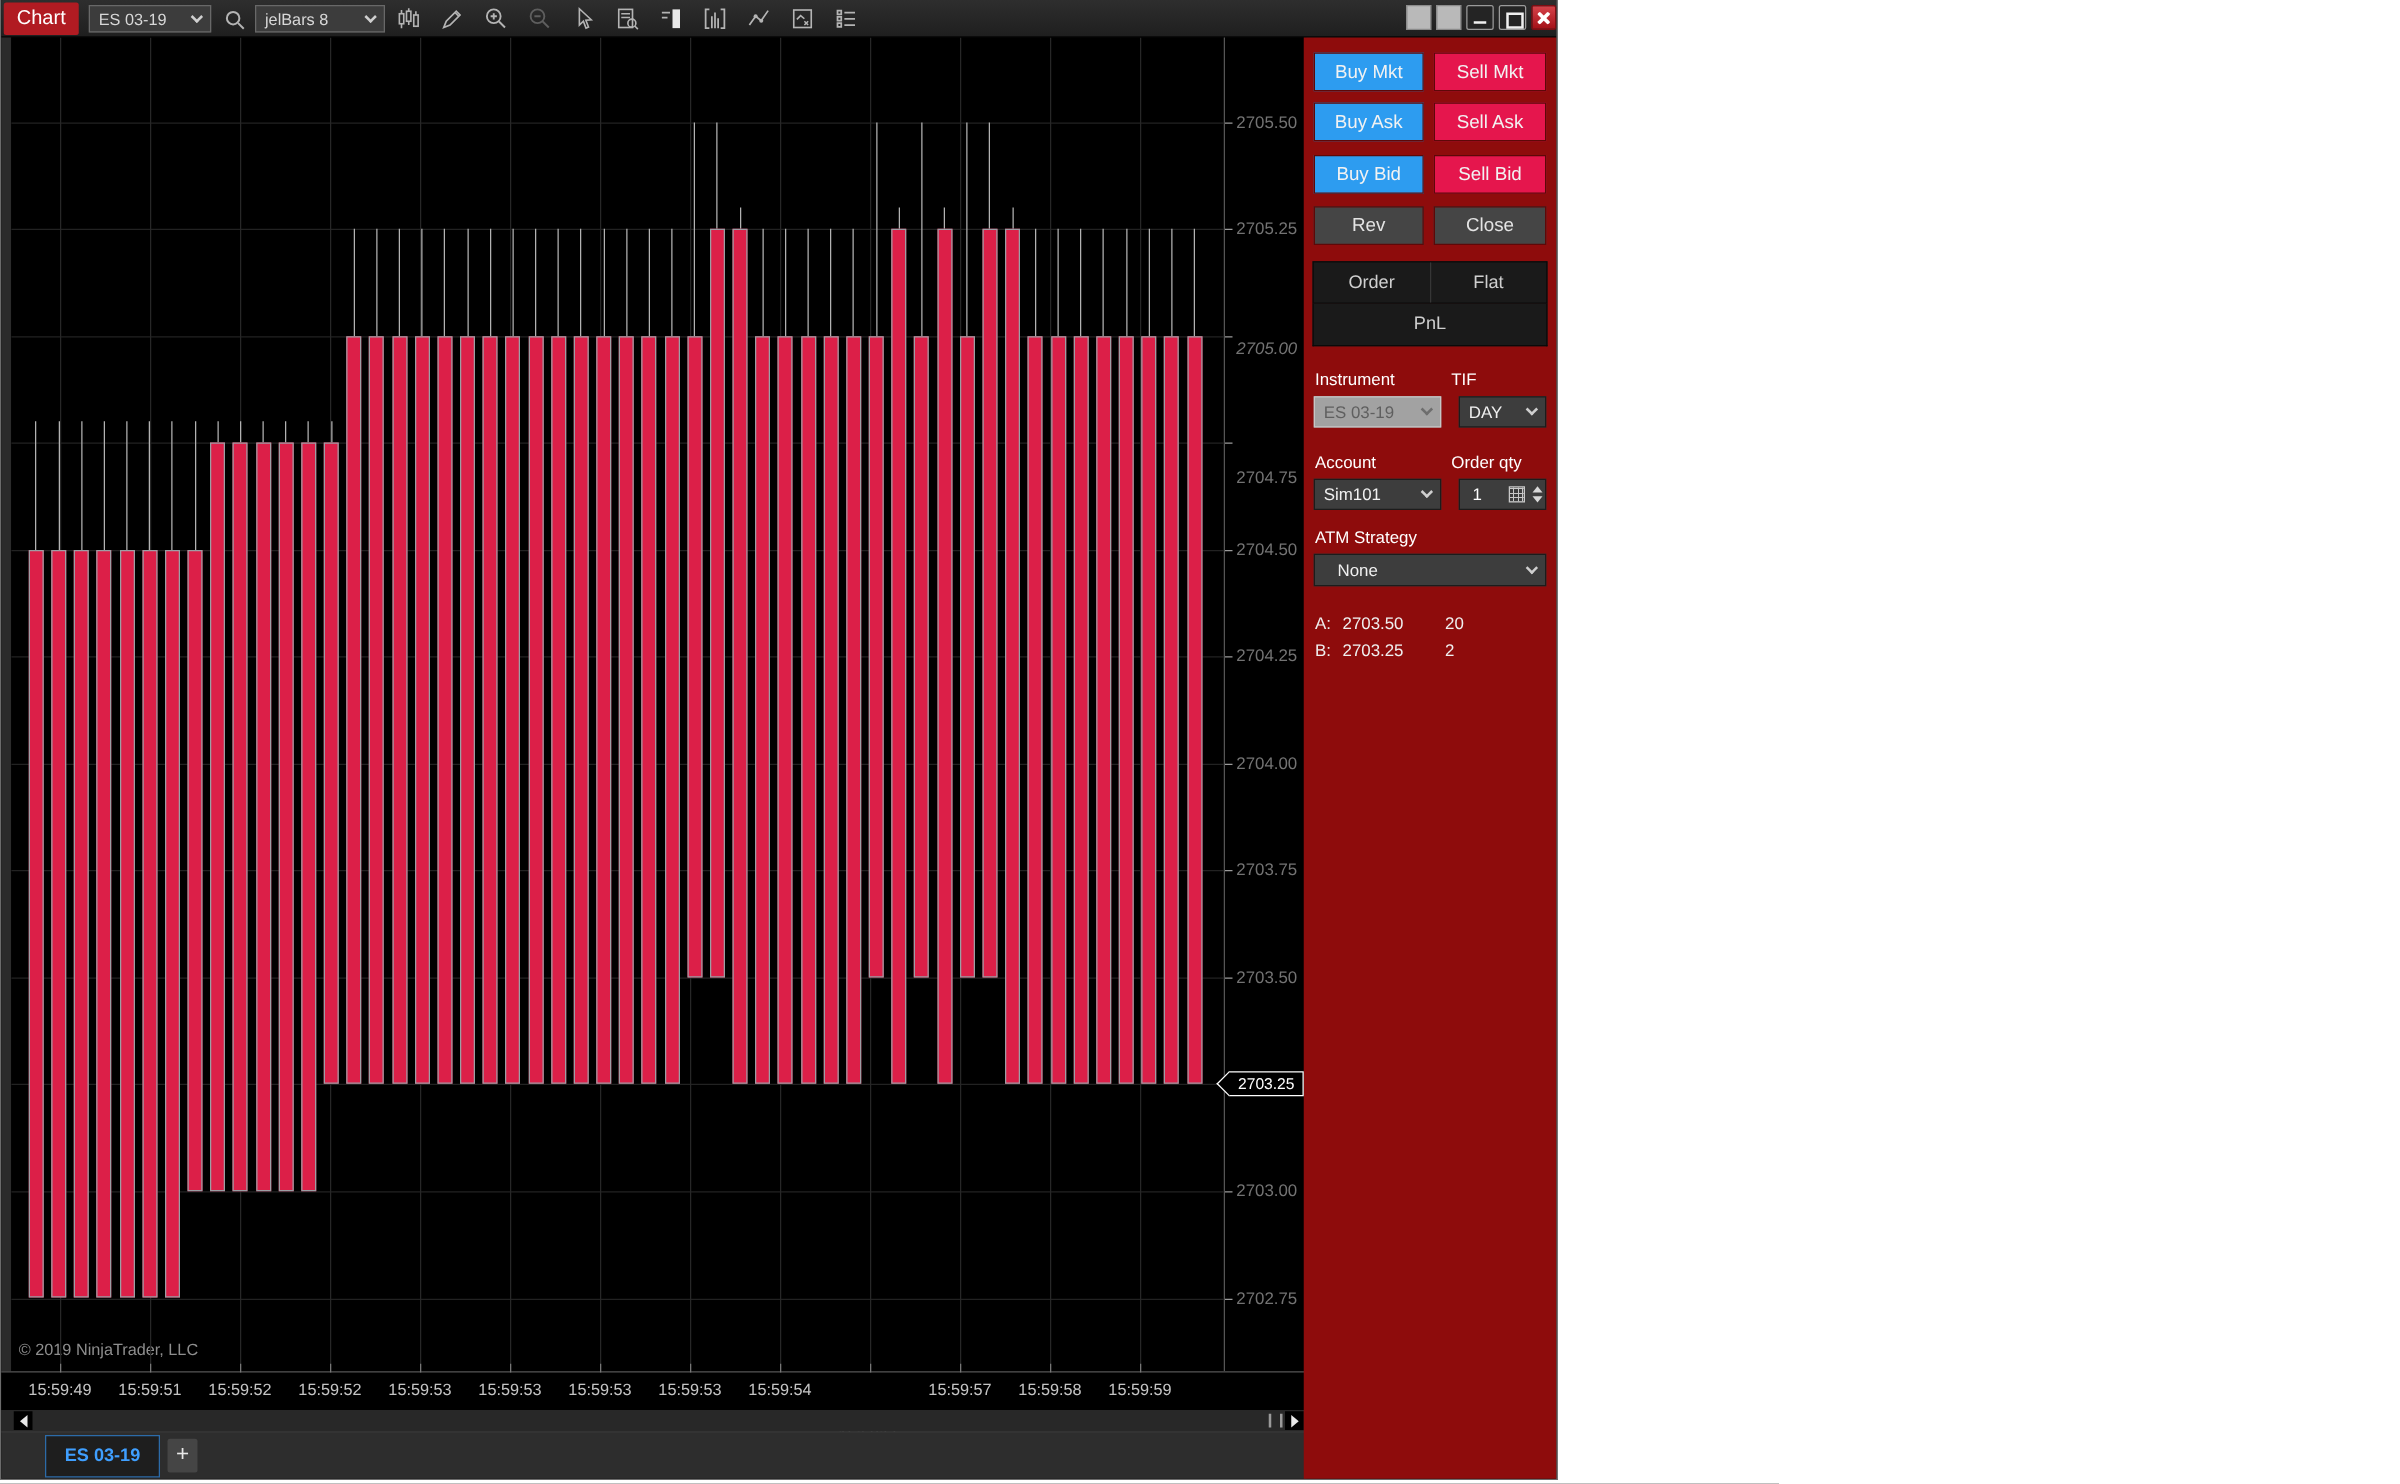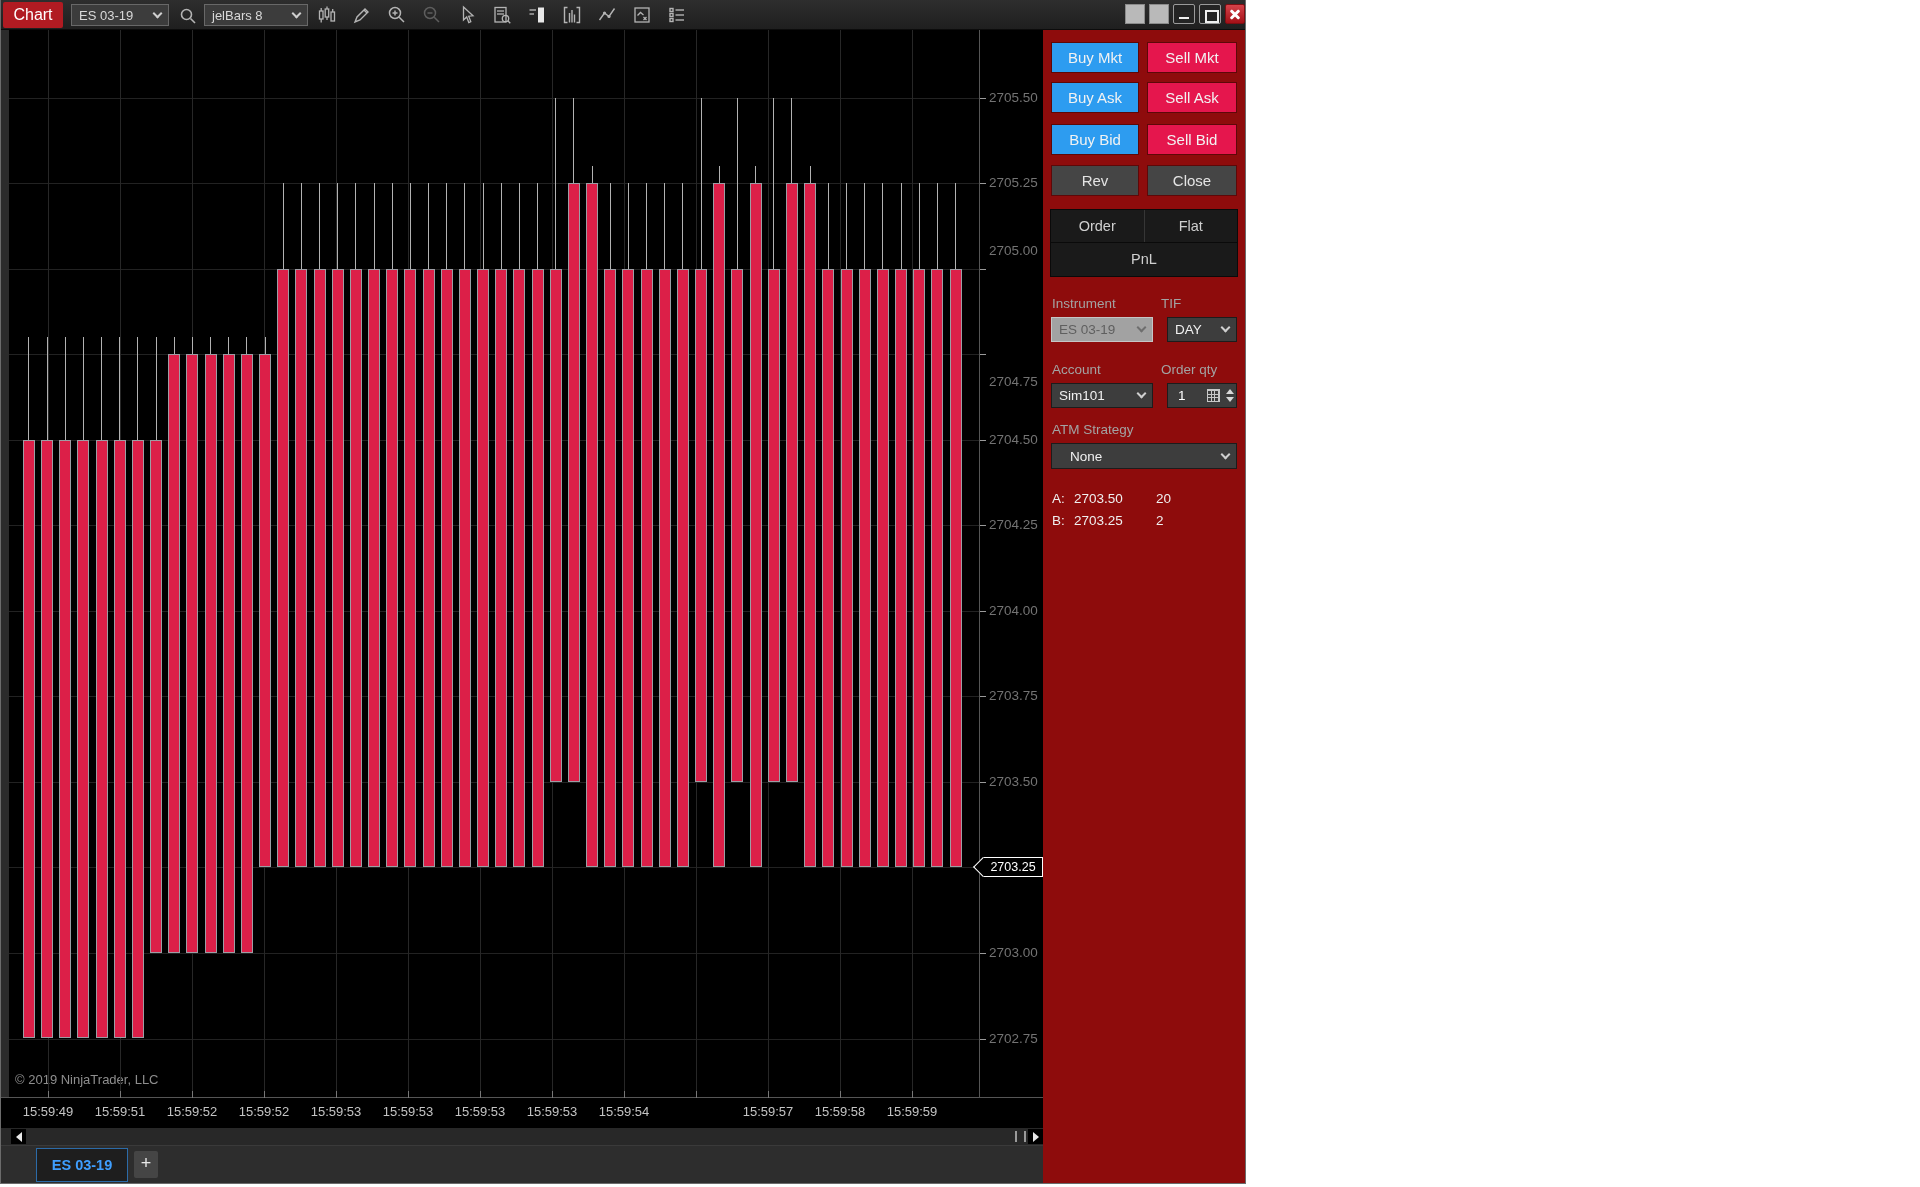--- a/index.html
+++ b/index.html
@@ -93,21 +93,21 @@
   .buy  { background:#2d9cf0; }
   .sell { background:#e5164d; }
   .gray { background:#454545; color:#e4e4e4; }
   #flat-entry { position:absolute; left:7px; top:179px; width:188px; height:34px; background:#1a1a1a;
                 display:flex; color:#cfcfcf; font-size:14.5px; border:1px solid #0a0a0a; }
   #flat-entry div { flex:1; text-align:center; line-height:32px; }
   #flat-cell { border-right:1px solid #363636; }
   #pnl-cell { position:absolute; left:7px; top:213px; width:188px; height:34px; background:#1a1a1a;
               color:#cfcfcf; font-size:14.5px; text-align:center; line-height:32px;
               border:1px solid #0a0a0a; border-top:none; }
-  .plabel2 { position:absolute; color:#a3a3a3; font-size:13.5px; }
+  .plabel2 { position:absolute; color:#ffffff; font-size:13.5px; }
   .pcombo { position:absolute; height:25px; background:#3d3d3d; border:1px solid #1c1c1c;
             color:#f0f0f0; font-size:13.5px; display:flex; align-items:center; padding:0 7px; }
   .pcombo .txt { flex:1; }
   #instr-combo-dis { background:#a2a2a2; color:#5f5f5f; border:1px solid #c6c6c6; }
   #instr-combo-dis .chev { border-color:#6e6e6e; }
   #qty-field { position:absolute; left:124px; top:322px; width:70px; height:25px; background:#3d3d3d;
                border:1px solid #1c1c1c; display:flex; align-items:center; }
   #qty-value { color:#fff; font-size:13.5px; padding-left:10px; flex:1; }
   #calc-icon { width:13px; height:13px; border:1px solid #c8c8c8; margin-right:3px;
     background-image:repeating-linear-gradient(0deg, transparent 0 2.5px, #c8c8c8 2.5px 3.5px),
@@ -380,21 +380,21 @@
       <div class="bar-body" style="left: 940.5px; top: 238.6px; height: 598.8px; background: rgb(220, 31, 72);"></div>
     </div>
 
   <div id="price-axis">
     <div id="price-marker" style="top: 827.4px;">2703.25</div>
   <div class="ptick" style="top: 67.5px;"></div>
       <div class="plabel" style="top: 58.5px;">2705.50</div>
       <div class="ptick" style="top: 153.1px;"></div>
       <div class="plabel" style="top: 144.1px;">2705.25</div>
       <div class="ptick" style="top: 238.6px;"></div>
-      <div class="plabel" style="top: 212px;">2705.00</div>
+      <div class="plabel" style="top: 240px; font-style: italic;">2705.00</div>
       <div class="ptick" style="top: 324.1px;"></div>
       <div class="plabel" style="top: 315.1px; margin-top: 28px;">2704.75</div>
       <div class="ptick" style="top: 409.7px;"></div>
       <div class="plabel" style="top: 400.7px;">2704.50</div>
       <div class="ptick" style="top: 495.3px;"></div>
       <div class="plabel" style="top: 486.3px;">2704.25</div>
       <div class="ptick" style="top: 580.8px;"></div>
       <div class="plabel" style="top: 571.8px;">2704.00</div>
       <div class="ptick" style="top: 666.4px;"></div>
       <div class="plabel" style="top: 657.4px;">2703.75</div>

